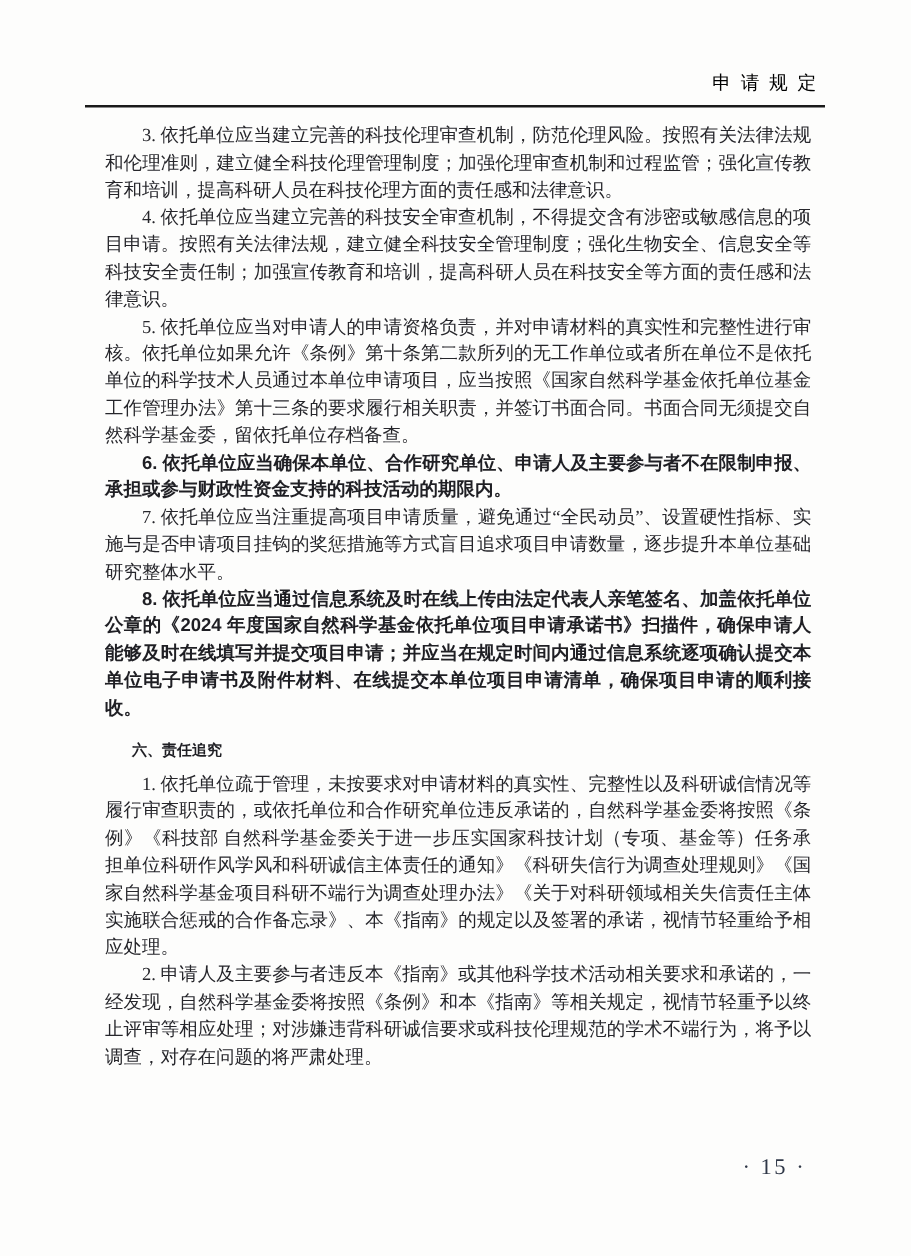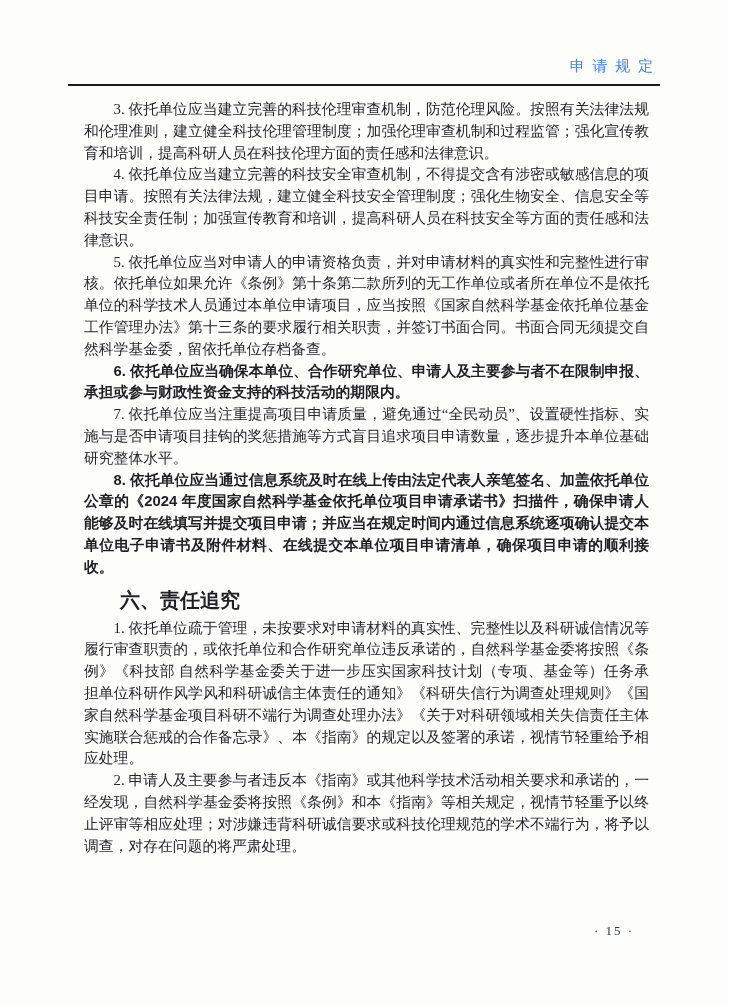--- a/index.html
+++ b/index.html
@@ -10,21 +10,21 @@
     background: #fdfdfc;
     overflow: hidden;
     font-family: "Liberation Serif", "DejaVu Serif", serif;
   }
   .running-header {
     position: absolute;
     top: 57px;
     right: 74px;
     font-size: 15px;
     letter-spacing: 2px;
-    color: #3b82f6;
+    color: #000000;
     white-space: pre;
   }
   .header-rule {
     position: absolute;
     top: 84px;
     left: 68px;
     width: 592px;
     height: 2px;
     background: #1a1a1a;
   }
@@ -42,32 +42,32 @@
     margin: 0;
     text-indent: 2em;
   }
   .body-text p.bold-hei {
     font-weight: 700;
     font-family: "Liberation Sans", "DejaVu Sans", sans-serif;
     color: #1f1f24;
   }
   .section-heading {
     margin: 10px 0 7px 0;
-    font-size: 20px;
+    font-size: 12px;
     line-height: 22px;
     font-weight: 700;
     font-family: "Liberation Sans", "DejaVu Sans", sans-serif;
     text-indent: 1.8em;
     color: #1f1f24;
   }
   .page-number {
     position: absolute;
     top: 923px;
     left: 594px;
-    font-size: 13px;
+    font-size: 18px;
     letter-spacing: 2px;
     color: #2f3747;
     white-space: pre;
   }
 </style>
 </head>
 <body>
 
 <div class="page">
 

